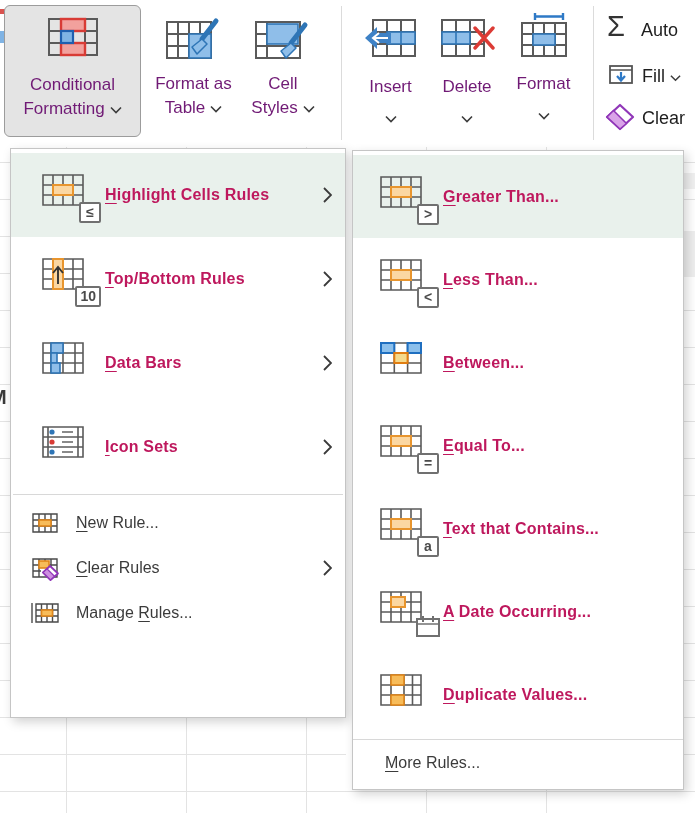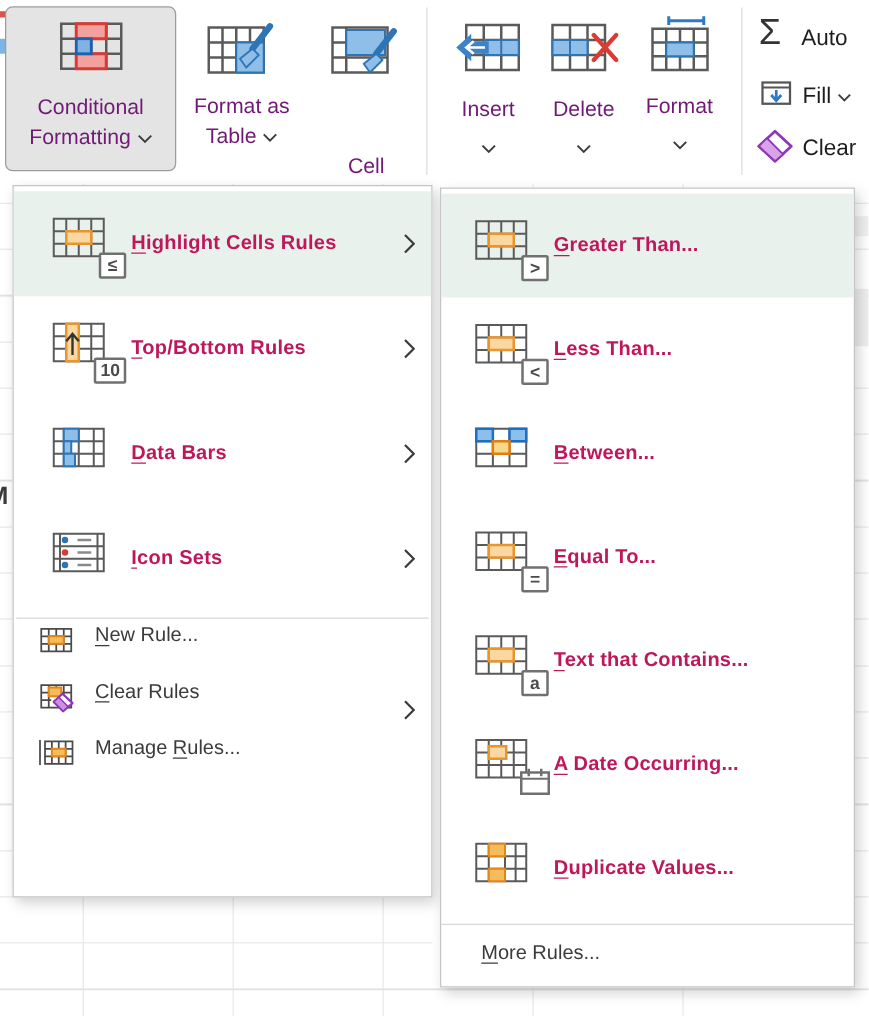--- a/index.html
+++ b/index.html
@@ -15,21 +15,21 @@
   #m-partial{position:absolute;left:-10px;top:239px;font-size:20px;font-weight:600;color:#3A3A3A;}
   .frag{position:absolute;}
   #gap-strip{position:absolute;left:346px;top:148px;width:6px;height:642px;background:#fff;}
   
   #ribbon{position:absolute;left:0;top:0;width:695px;height:147px;background:#fff;z-index:2;}
   .rbtn{position:absolute;top:5px;height:132px;display:flex;flex-direction:column;align-items:center;cursor:default;}
   .rbtn .ric{margin-top:9px;}
   .rlbl{font-size:17px;color:#701a75;line-height:24px;text-align:center;white-space:nowrap;}
   #cf-btn{left:4px;width:137px;background:#E4E4E4;border:1px solid #9C9C9C;border-radius:6px;box-sizing:border-box;}
   #fat-btn{left:146px;width:95px;}
-  #cs-btn{left:249px;width:88px;gap:48px;}
+  #cs-btn{left:239px;width:88px;}
   #ins-btn{left:351px;width:79px;}
   #del-btn{left:429px;width:76px;}
   #fmt-btn{left:504px;width:79px;}
   .rdiv{position:absolute;top:6px;width:1px;height:134px;background:#DBDBDB;}
   .chev-inline{margin-left:5px;}
   .chev-under{margin-top:10px;}
   #sigma{position:absolute;left:607px;top:10px;font-size:29px;color:#333;}
   .rt-lbl{position:absolute;font-size:18px;color:#1E1E1E;white-space:nowrap;}
   
   .menu{position:absolute;background:#fff;border:1px solid #C5C5C5;box-sizing:border-box;
@@ -38,21 +38,21 @@
   #sub-menu{left:352px;top:150px;width:332px;height:640px;}
   .g-item{position:relative;height:84px;display:flex;align-items:center;}
   .s-item{position:relative;height:83px;display:flex;align-items:center;}
   .sel{background:#E9F1EC;}
   .icw{position:relative;width:54px;height:44px;flex:none;}
   .g-item .icw{margin-left:30px;}
   .s-item .icw{margin-left:26px;}
   .mlbl{margin-left:10px;font-size:16px;font-weight:700;color:#be185d;letter-spacing:.2px;white-space:nowrap;}
   .chevR{position:absolute;right:13px;top:50%;margin-top:-8px;}
   .msep{border-top:1px solid #D8D8D8;margin:5px 2px;}
-  .cmd{position:relative;height:45px;display:flex;align-items:flex-start;}
+  .cmd{position:relative;height:45px;display:flex;align-items:center;}
   .cmd .icw2{width:28px;height:24px;margin-left:20px;flex:none;position:relative;}
   .clbl{margin-left:17px;font-size:16px;color:#3B3B3B;white-space:nowrap;}
   .foot{height:46px;display:flex;align-items:center;}
   .flbl{margin-left:32px;font-size:16px;color:#3B3B3B;}
   u{text-decoration:underline;text-underline-offset:3px;}
   .badge{position:absolute;right:-6px;bottom:-6px;background:#fff;border:2px solid #707070;
          border-radius:2px;padding:0 3px;min-width:12px;height:17px;line-height:16px;
          font-size:14px;font-weight:700;color:#4A4A4A;text-align:center;}
   .cal{position:absolute;right:-8px;bottom:-8px;}
   

